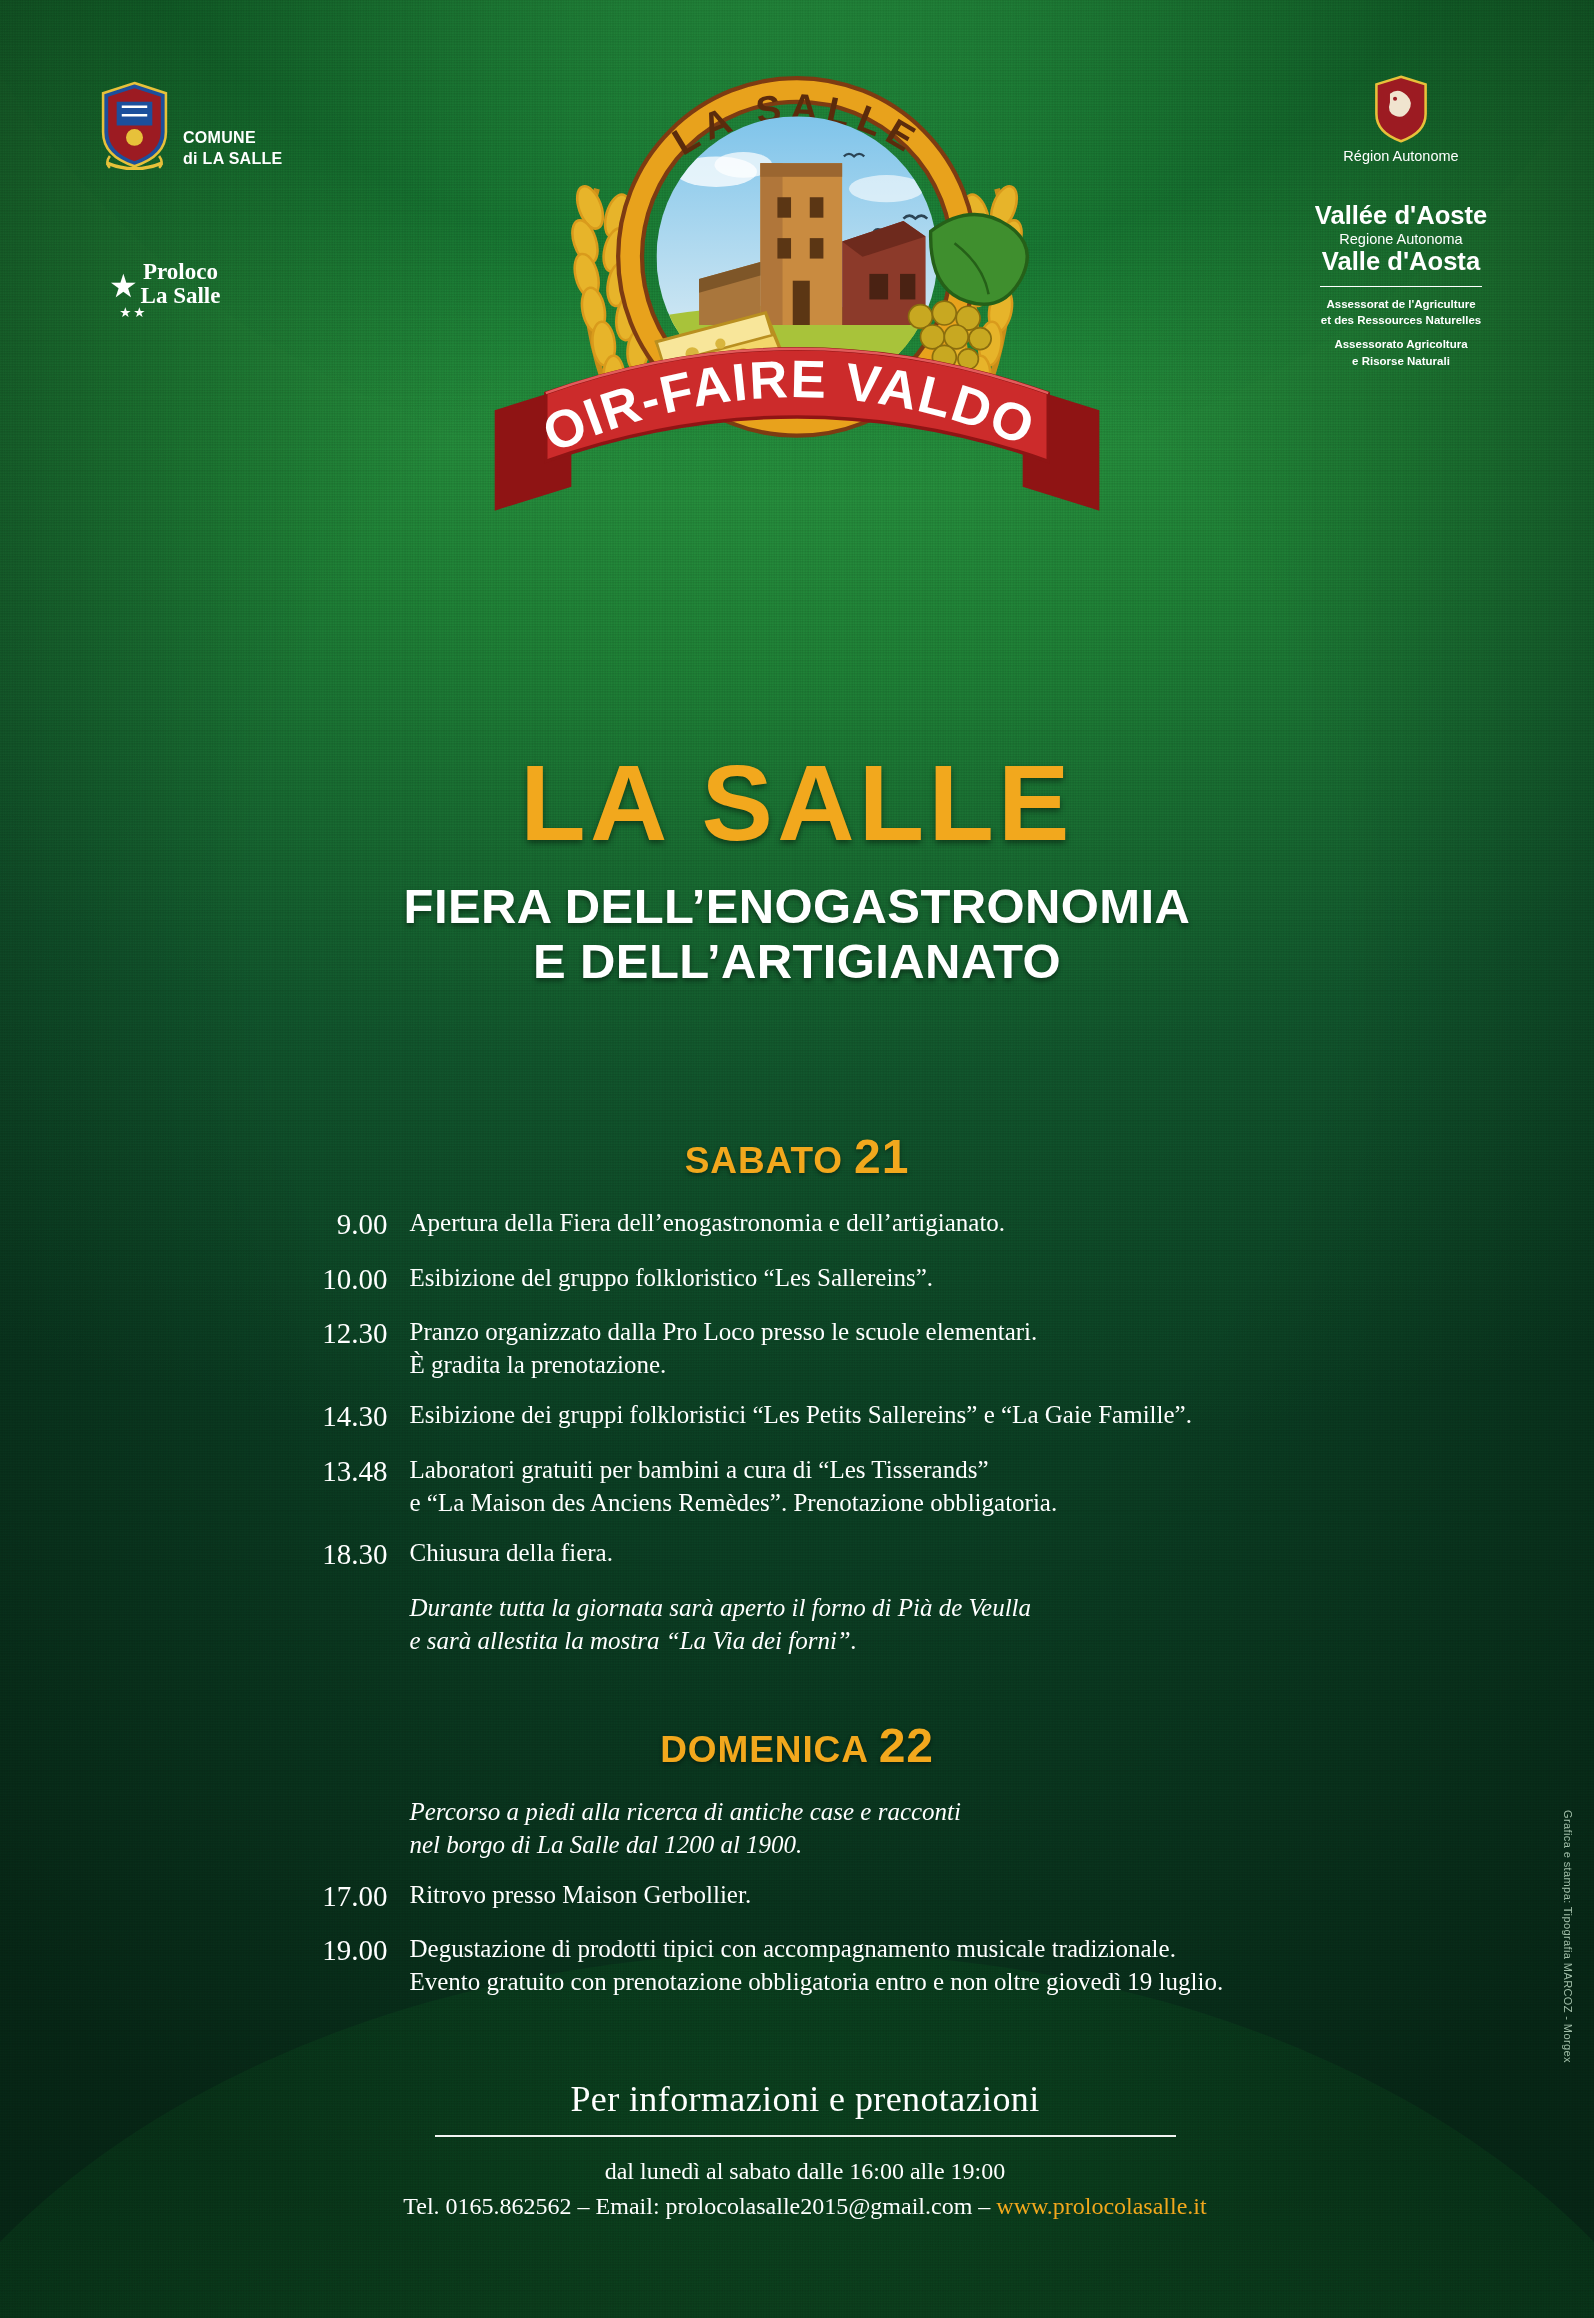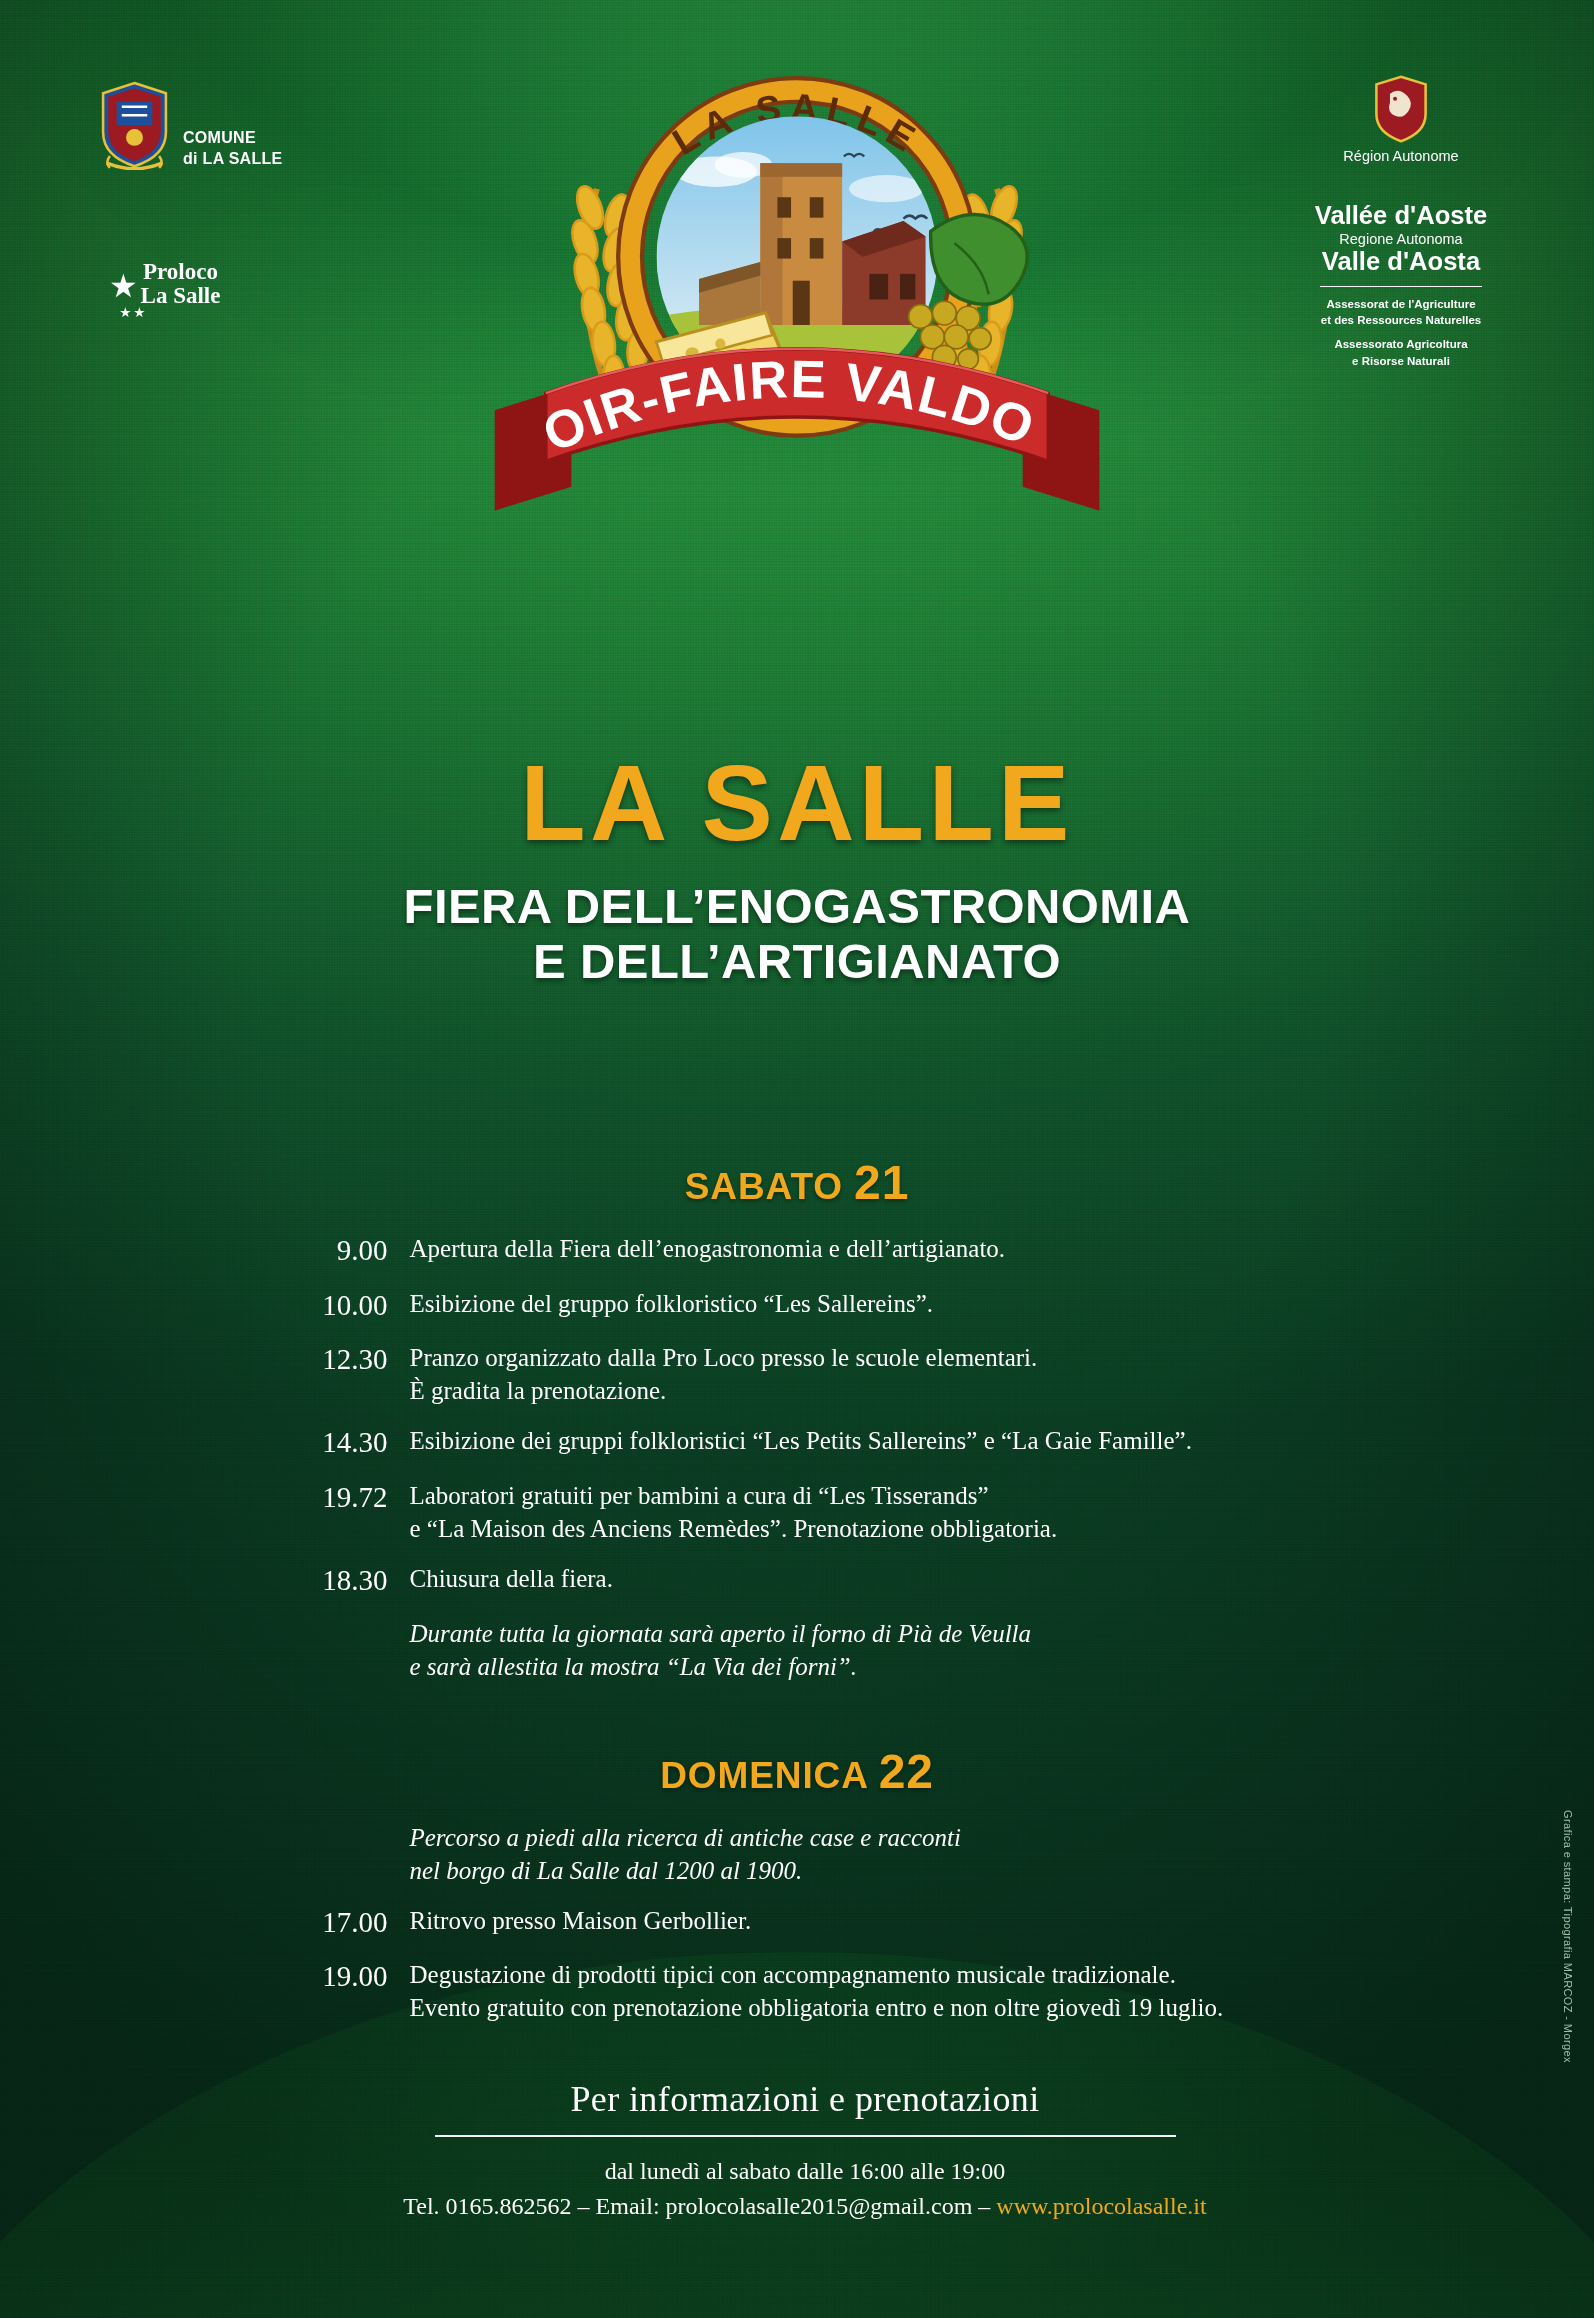--- a/index.html
+++ b/index.html
@@ -200,21 +200,21 @@
     letter-spacing: 0.9px;
     text-shadow: 0 1.7px 4.3px rgba(0,0,0,0.4);
   }
   .day-head .d-word { font-size: 37px; }
   .day-head .d-num { font-size: 48px; }
 
   #programme {
     position: absolute;
     left: 0;
     right: 0;
-    top: 1155px;
+    top: 1129px;
   }
   .schedule {
     width: 1031px;
     margin: 0 auto;
   }
   .row {
     display: flex;
     align-items: flex-start;
     margin-bottom: 17px;
   }
@@ -476,21 +476,21 @@
         <div class="row">
           <div class="time">12.30</div>
           <div class="desc" style="white-space: pre-line;">Pranzo organizzato dalla Pro Loco presso le scuole elementari.
 È gradita la prenotazione.</div>
         </div>
         <div class="row">
           <div class="time">14.30</div>
           <div class="desc" style="white-space: pre-line;">Esibizione dei gruppi folkloristici “Les Petits Sallereins” e “La Gaie Famille”.</div>
         </div>
         <div class="row">
-          <div class="time">19.72</div>
+          <div class="time">13.48</div>
           <div class="desc" style="white-space: pre-line;">Laboratori gratuiti per bambini a cura di “Les Tisserands”
 e “La Maison des Anciens Remèdes”. Prenotazione obbligatoria.</div>
         </div>
         <div class="row">
           <div class="time">18.30</div>
           <div class="desc" style="white-space: pre-line;">Chiusura della fiera.</div>
         </div>
         <div class="row note-row" style="margin-top: 13.6px;">
           <div class="time"></div>
           <div class="desc italic" style="white-space: pre-line;">Durante tutta la giornata sarà aperto il forno di Pià de Veulla

